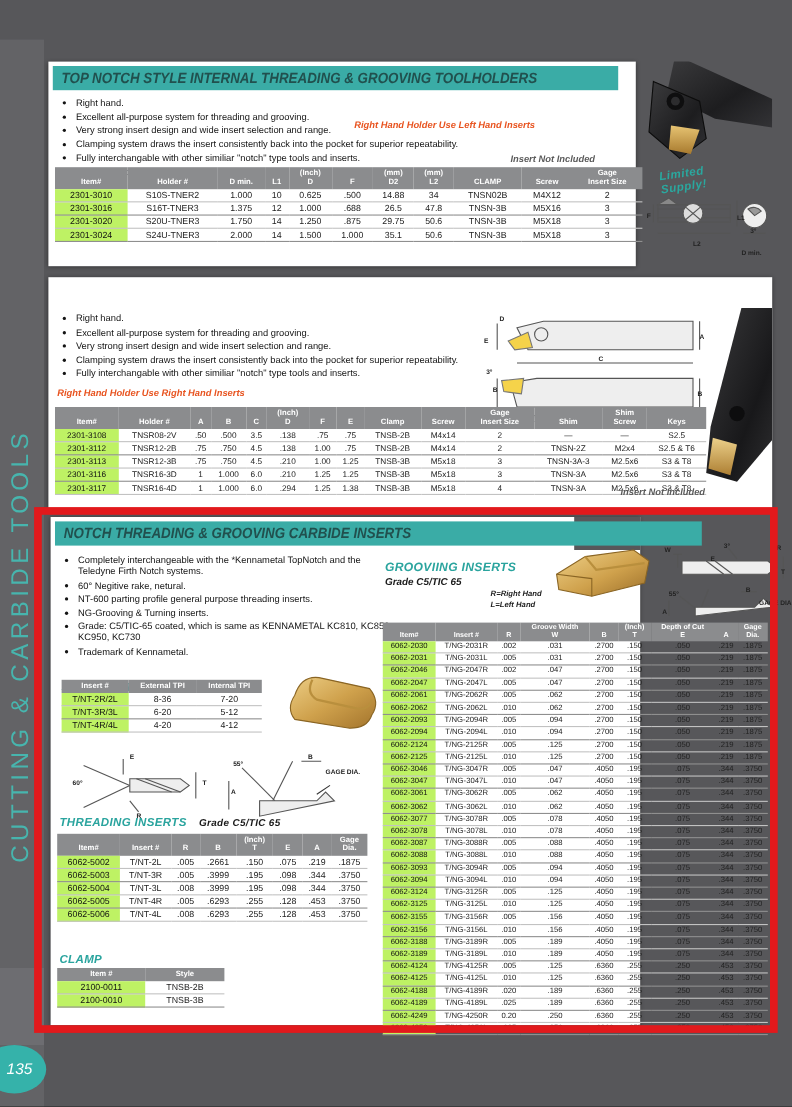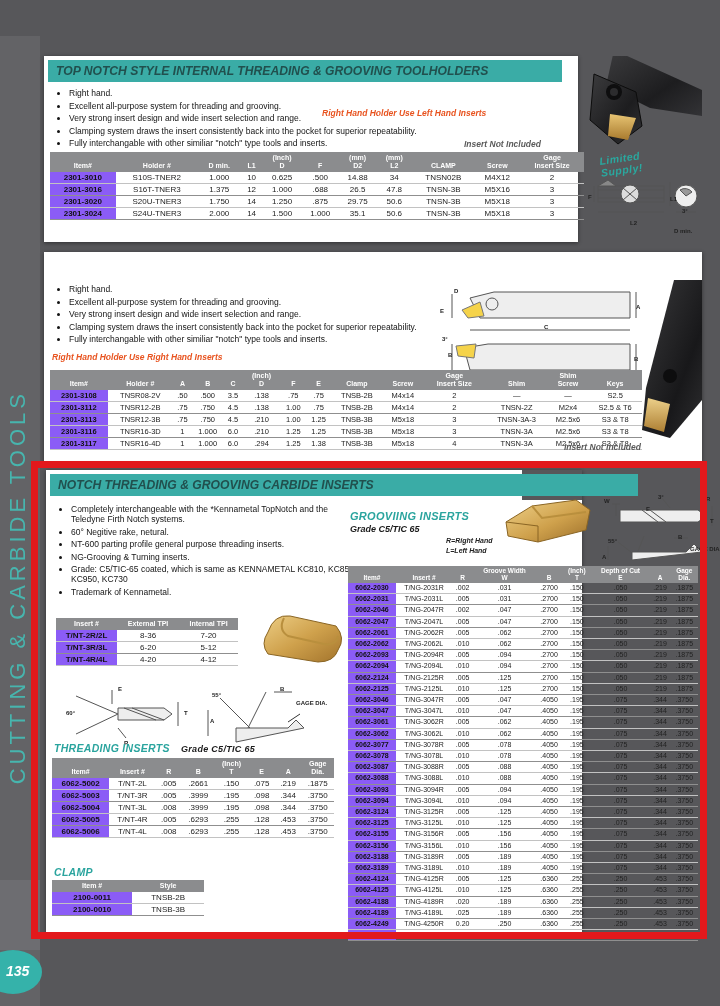--- a/index.html
+++ b/index.html
@@ -14,21 +14,21 @@
   .badge .l2{font-size:12px;font-weight:bold;letter-spacing:1px;line-height:1.1;color:#ecfffd;}
   .main-title{position:absolute;left:52px;top:2px;font-size:26px;font-weight:bold;color:#2b6462;
               letter-spacing:.5px;transform:scaleX(.93);transform-origin:left;}
   
   .side-strip{position:absolute;left:0;top:36px;width:40px;height:970px;background:#636366;}
   .side-deco{position:absolute;left:0;top:880px;width:40px;height:70px;background:#77777a;opacity:.55;}
   .side-text{position:absolute;left:5px;top:390px;writing-mode:vertical-rl;transform:rotate(180deg);
              font-size:22px;color:#46bab2;letter-spacing:4px;font-weight:500;opacity:.95;}
   .pagenum-ellipse{position:absolute;left:-16px;top:950px;width:58px;height:44px;border-radius:50%;
                    background:#35b2aa;}
-  .pagenum{position:absolute;left:6px;top:963px;font-size:14px;font-weight:bold;font-style:italic;color:#fff;}
+  .pagenum{position:absolute;left:6px;top:963px;font-size:14px;font-weight:normal;font-style:italic;color:#fff;}
   
   .panel{position:absolute;background:#fff;box-shadow:0 1px 4px rgba(0,0,0,.45);}
   .p1{left:44px;top:56px;width:534px;height:186px;}
   .p2{left:44px;top:252px;width:658px;height:210px;}
   .p3{left:46px;top:470px;width:536px;height:462px;}
   .sec-head{position:absolute;left:4px;top:4px;height:22px;background:#3aaca6;color:#21504e;
             font-weight:bold;font-style:italic;font-size:13.5px;line-height:22px;padding-left:8px;
             white-space:nowrap;overflow:hidden;}
   .sec-head span{display:inline-block;transform:scaleX(.9);transform-origin:left;}
   .hw1{width:506px;} .hw3{width:580px;}
@@ -39,21 +39,21 @@
   .ins-note{position:absolute;color:#5a5a5a;font-weight:bold;font-style:italic;font-size:8.5px;}
   .limited{position:absolute;color:#2aa89f;font-style:italic;font-weight:bold;font-size:10.5px;
            transform:rotate(-8deg);letter-spacing:.5px;}
   .teal-h{color:#2aa49e;font-weight:bold;font-style:italic;letter-spacing:.3px;}
   .grade{color:#1a1a1a;font-weight:bold;font-style:italic;}
   
   table{border-collapse:collapse;table-layout:auto;}
   thead th{background:#8b8c8e;color:#fff;font-weight:bold;font-size:7px;line-height:1.15;
            white-space:pre-line;padding:2px 3px;vertical-align:bottom;text-align:center;}
   td{text-align:center;padding:1px 2px;border-bottom:1px solid #c2c2c2;color:#222;}
-  td.c0{background:#8b5cf6;font-weight:bold;color:#111;}
+  td.c0{background:#bef264;font-weight:normal;color:#111;}
   tbody tr:nth-child(even) td{border-bottom:1px solid #8f8f8f;}
   .t1{position:absolute;left:6px;top:96px;width:534px;font-size:8px;}
   .t2{position:absolute;left:6px;top:118px;width:592px;font-size:7.5px;}
   .t2 td{padding:1px 1px;}
   .tspec{position:absolute;left:10px;top:148px;width:182px;font-size:8px;}
   .tthr{position:absolute;left:6px;top:288px;width:282px;font-size:8px;}
   .tclamp{position:absolute;left:6px;top:410px;width:152px;font-size:8px;}
   .tgro{position:absolute;left:302px;top:96px;width:350px;font-size:7px;}
   .tgro td{padding:0 1px;line-height:10.2px;}
   .tgro th{font-size:6.5px;padding:1px 2px;}

